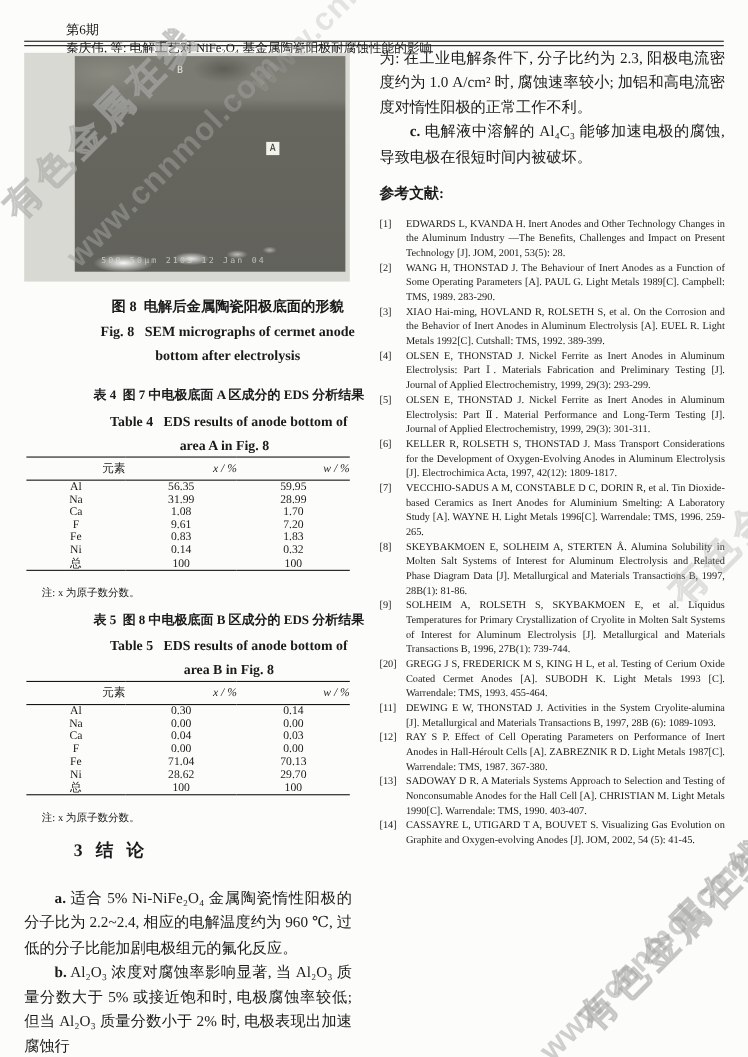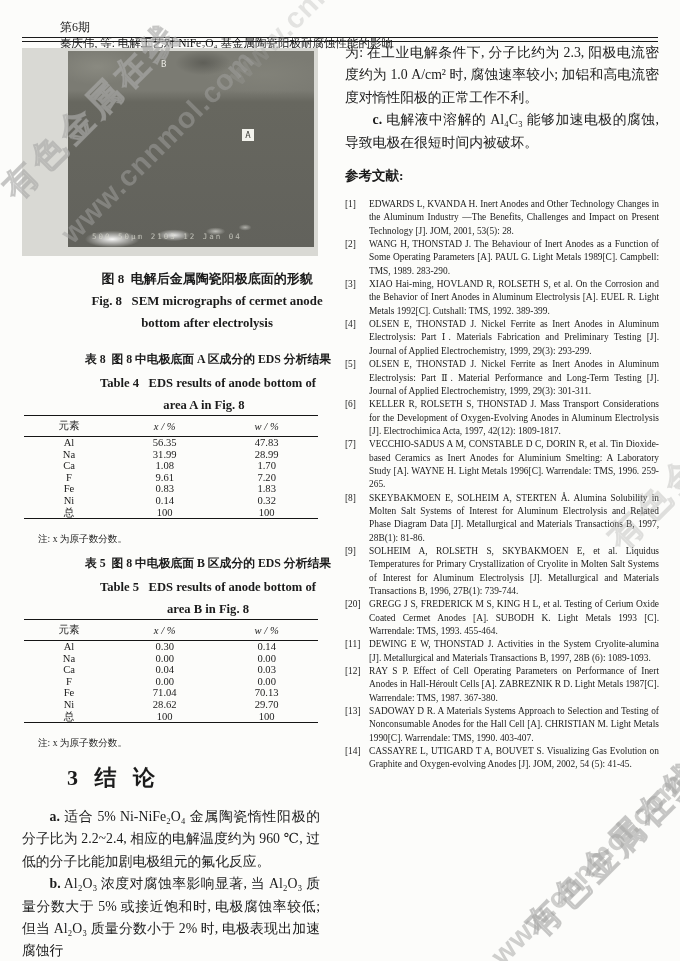--- a/index.html
+++ b/index.html
@@ -48,29 +48,29 @@
   .t4-en2{top:398px;left:18px;width:298px;font-size:12.6px;font-weight:bold;}
   .t5-zh{top:556px;left:22px;width:298px;font-size:11.8px;font-weight:bold;}
   .t5-en1{top:580px;left:22px;width:298px;font-size:12.6px;font-weight:bold;}
   .t5-en2{top:602px;left:22px;width:298px;font-size:12.6px;font-weight:bold;}
 
   table.eds{border-collapse:collapse;width:294px;font-size:10.6px;
     border-top:1.7px solid #151515;border-bottom:1.7px solid #151515;}
   table.eds th{font-weight:normal;padding:3px 0 3px 0;border-bottom:1.1px solid #151515;}
   table.eds th.it{font-style:italic;}
   table.eds td{padding:0;height:11.6px;line-height:11.6px;text-align:center;}
-  table.eds th{text-align:center;}
+  table.eds th{text-align:right;}
   .tbl4{top:415px;left:24px;}
   .tbl5{top:619px;left:24px;}
   .tnote{left:38px;font-size:9.6px;}
   .tnote4{top:533px;}
   .tnote5{top:737px;}
 
   
-  .sec-head{top:763px;left:30px;font-size:22px;font-weight:bold;}
+  .sec-head{top:763px;left:30px;font-size:16px;font-weight:bold;}
   .left-text{top:806px;left:22px;width:298px;font-size:13.8px;line-height:22.4px;text-align:justify;}
   .left-text p{margin:0;text-indent:2em;}
 
   
   .right-col{top:42px;left:345px;width:314px;}
   .right-col p{margin:0;font-size:13.8px;line-height:22.4px;text-align:justify;}
   .right-col p.indent{text-indent:2em;}
   .refs-head{margin-top:13px;font-size:13.5px;font-weight:bold;}
   .ref-list{margin-top:13px;}
   .ref{display:flex;font-size:9.4px;line-height:13.35px;}
@@ -99,36 +99,36 @@
   <div class="sem-img">
     <span class="sem-label-b">B</span>
     <span class="sem-label-a">A</span>
     <span class="sem-bar">500   50μm   2103  12 Jan 04</span>
   </div>
 </div>
 <div class="abs center pre fig-cap-zh">图 8  电解后金属陶瓷阳极底面的形貌</div>
 <div class="abs center pre fig-cap-en1">Fig. 8   SEM micrographs of cermet anode</div>
 <div class="abs center pre fig-cap-en2">bottom after electrolysis</div>
 
-<div class="abs center pre t4-zh">表 8  图 8 中电极底面 A 区成分的 EDS 分析结果</div>
+<div class="abs center pre t4-zh">表 4  图 7 中电极底面 A 区成分的 EDS 分析结果</div>
 <div class="abs center pre t4-en1">Table 4   EDS results of anode bottom of</div>
 <div class="abs center pre t4-en2">area A in Fig. 8</div>
 <table class="abs eds tbl4" id="table4">
   <thead>
     <tr>
       <th>元素</th>
       <th class="it">x / %</th>
       <th class="it">w / %</th>
     </tr>
   </thead>
   <tbody>
       <tr>
         <td>Al</td>
         <td>56.35</td>
-        <td>47.83</td>
+        <td>59.95</td>
       </tr>
       <tr>
         <td>Na</td>
         <td>31.99</td>
         <td>28.99</td>
       </tr>
       <tr>
         <td>Ca</td>
         <td>1.08</td>
         <td>1.70</td>

